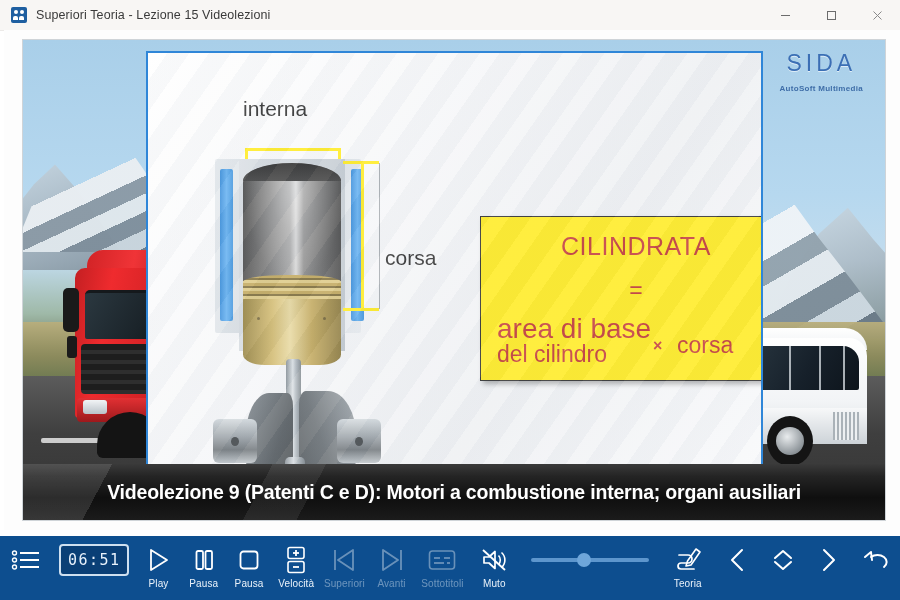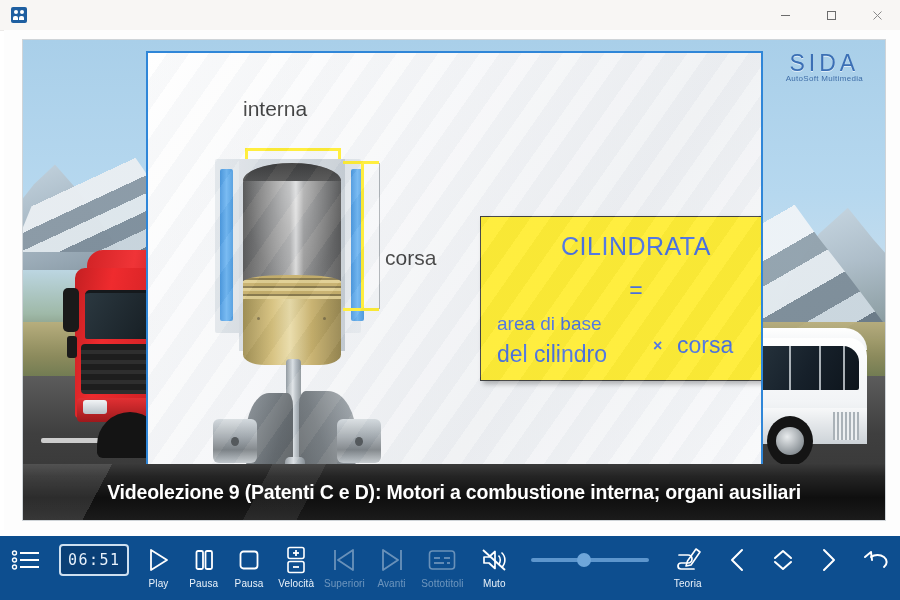--- a/index.html
+++ b/index.html
@@ -176,21 +176,21 @@
 
   
   .sida{
     position:absolute;right:22px;top:12px;text-align:center;line-height:1;
   }
   .sida-main{
     font-size:23px;letter-spacing:4px;color:#3b6fb5;font-weight:400;
     text-shadow:0 1px 0 rgba(255,255,255,.6);
   }
   .sida-sub{
-    font-size:8px;letter-spacing:.3px;color:#3f6ea8;margin-top:0;font-weight:normal;
+    font-size:8px;letter-spacing:.3px;color:#3f6ea8;margin-top:10px;font-weight:bold;
   }
 
   
   .panel{
     position:absolute;left:123px;top:11px;width:617px;height:425px;
     background:
       linear-gradient(125deg,#ffffff 0%,#f4f5f7 40%,#eceef1 65%,#f7f8fa 100%);
     border:2px solid #2f86d8;
     box-sizing:border-box;
     overflow:hidden;
@@ -285,30 +285,30 @@
   }
   .y-h{position:absolute;background:#ffe800;height:3px;}
   .y-v{position:absolute;background:#ffe800;width:3px;}
   .g-v{position:absolute;background:#9aa0a5;width:1px;}
 
   
   .formula{
     position:absolute;left:332px;top:163px;width:312px;height:165px;
     background:#ffe800;border:1.5px solid #111;
     box-shadow:3px 3px 5px rgba(0,0,0,.35);
-    box-sizing:border-box;color:#1d4ed8;
+    box-sizing:border-box;color:#b91c1c;
   }
   .f-title{
     position:absolute;left:0;right:0;top:15px;text-align:center;
     font-size:25px;letter-spacing:.5px;
   }
   .f-eq{
     position:absolute;left:0;right:0;top:60px;text-align:center;font-size:23px;
   }
-  .f-l1{position:absolute;left:16px;top:96px;font-size:19px;}
+  .f-l1{position:absolute;left:16px;top:96px;font-size:28px;}
   .f-l2{position:absolute;left:16px;top:124px;font-size:23px;}
   .f-x{position:absolute;left:172px;top:120px;font-size:16px;font-weight:bold;}
   .f-corsa{position:absolute;left:196px;top:115px;font-size:23px;}
 
   
   .caption{
     position:absolute;left:0;right:0;bottom:0;height:56px;
     background:linear-gradient(180deg,#3a3a3a 0%,#242424 22%,#0f0f0f 60%,#1b1b1b 100%);
     display:flex;align-items:center;justify-content:center;
   }
@@ -354,20 +354,21 @@
   }
   svg{display:block;}
 </style>
 </head>
 <body>
 
 <div id="app">
 
   <div class="titlebar">
     <div class="tb-icon"></div>
+    <div class="tb-title">Superiori Teoria - Lezione 15 Videolezioni</div>
     <div class="winbtns">
       <div class="winbtn">
         <svg width="11" height="11" viewBox="0 0 11 11">
             <line x1="1" y1="5.5" x2="10" y2="5.5" stroke="#6c6c6c" stroke-width="1"></line>
           </svg>
       </div>
       <div class="winbtn">
         <svg width="11" height="11" viewBox="0 0 11 11">
             <rect x="1.5" y="1.5" width="8" height="8" fill="none" stroke="#6c6c6c" stroke-width="1"></rect>
           </svg>

